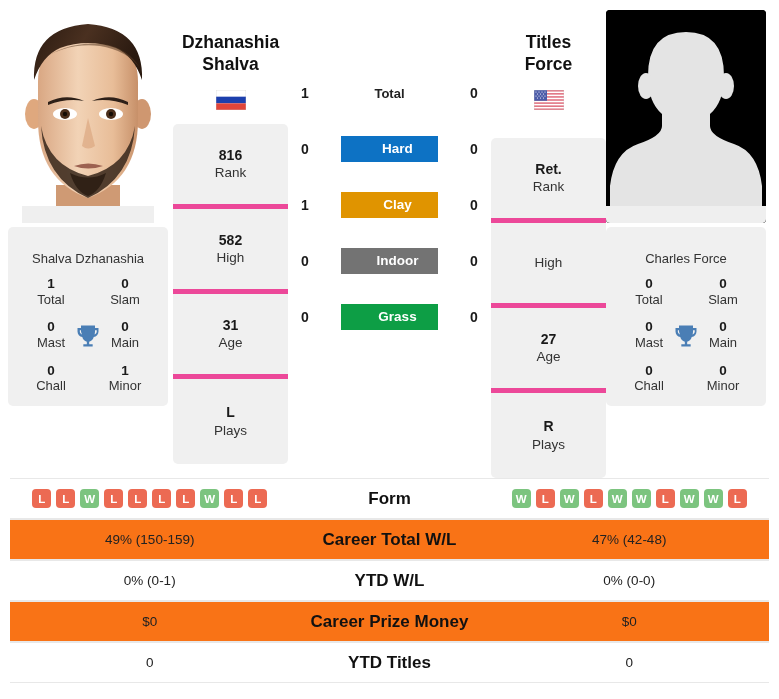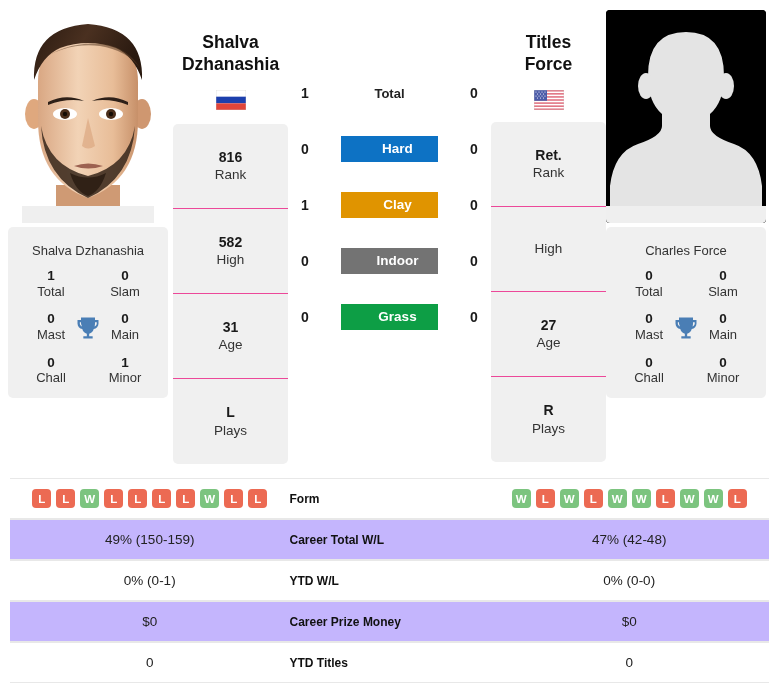--- a/index.html
+++ b/index.html
@@ -31,21 +31,21 @@
     background: #ffffff;
   }
   .photo-frame.dark { background: #000000; }
   .photo-frame svg { display: block; width: 100%; height: 100%; }
 
   .titles-card {
     margin-top: 4px;
     width: 160px;
     background: #f0f0f0;
     border-radius: 5px;
-    padding: 16px 6px 12px 6px;
+    padding: 24px 6px 12px 6px;
   }
   .titles-name {
     text-align: center;
     font-size: 13px;
     color: #333;
     margin-bottom: 10px;
   }
   .titles-grid {
     display: grid;
     grid-template-columns: 1fr 1fr;
@@ -79,28 +79,28 @@
     background: #f0f0f0;
     border-radius: 5px;
     overflow: hidden;
   }
   .rank-cell {
     height: 85px;
     display: flex;
     flex-direction: column;
     align-items: center;
     justify-content: center;
-    border-bottom: 1px solid #ec4899;
+    border-bottom: 5px solid #ec4899;
   }
   .rank-cell:last-child { border-bottom: none; }
   .rank-cell .v { font-size: 14px; font-weight: bold; color: #1a1a1a; line-height: 1.3; }
   .rank-cell .l { font-size: 13.5px; color: #333; line-height: 1.3; }
 
   
-  .name-col.right .rank-card { margin-top: 12px; }
+  .name-col.right .rank-card { margin-top: 28px; }
 
   
   .surface-col {
     flex: 1 1 auto;
     padding-top: 55px;
     display: flex;
     flex-direction: column;
     gap: 0;
   }
   .srow {
@@ -138,34 +138,35 @@
 
   
   .cmp { padding: 0 10px; }
   .crow {
     display: flex;
     align-items: center;
     height: 41px;
     border-top: 1px solid #e8e8e8;
     border-bottom: 1px solid #e8e8e8;
   }
-  .crow.shaded { background: #c4b5fd; }
+  .crow.shaded { background: #f97316; }
   .crow.plainbg { background: #ffffff; }
   .cleft, .cright {
     flex: 1 1 0;
     display: flex;
     justify-content: center;
     align-items: center;
     font-size: 13.5px;
     color: #222;
   }
   .clabel {
     width: 200px;
     flex: 0 0 200px;
-    font-size: 12px;
+    text-align: center;
+    font-size: 17px;
     font-weight: bold;
     color: #111;
   }
   .formbadges { display: flex; gap: 5px; }
   .fb {
     width: 19px; height: 19px;
     border-radius: 4px;
     color: #ffffff;
     font-size: 11.5px;
     font-weight: bold;
@@ -260,22 +261,22 @@
             <svg viewBox="0 0 24 24">
               <path fill="#4a7eb5" d="M6 3h12v2h3v3c0 2.4-1.8 4.4-4.1 4.8A6 6 0 0 1 13 16.9V19h3v2H8v-2h3v-2.1a6 6 0 0 1-3.9-4.1C4.8 12.4 3 10.4 3 8V5h3V3zm0 4H5v1c0 1.2.8 2.2 1.9 2.6A8 8 0 0 1 6 8V7zm12 0v1c0 .9-.1 1.8-.4 2.6C18.7 10.2 19.5 9.2 19.5 8V7H18z"></path>
             </svg>
           </div>
         </div>
       </div>
     </div>
 
     <div class="name-col">
       <div class="pname">
+        <div>Dzhanashia</div>
         <div>Shalva</div>
-        <div>Dzhanashia</div>
       </div>
       <div class="flag-wrap">
         <svg class="flag" viewBox="0 0 30 20">
           <rect width="30" height="6.67" fill="#ffffff"></rect>
           <rect y="6.67" width="30" height="6.67" fill="#1c3fad"></rect>
           <rect y="13.34" width="30" height="6.66" fill="#e0453a"></rect>
           <rect width="30" height="20" fill="none" stroke="#cccccc" stroke-width="0.5"></rect>
         </svg>
       </div>
       <div class="rank-card">

